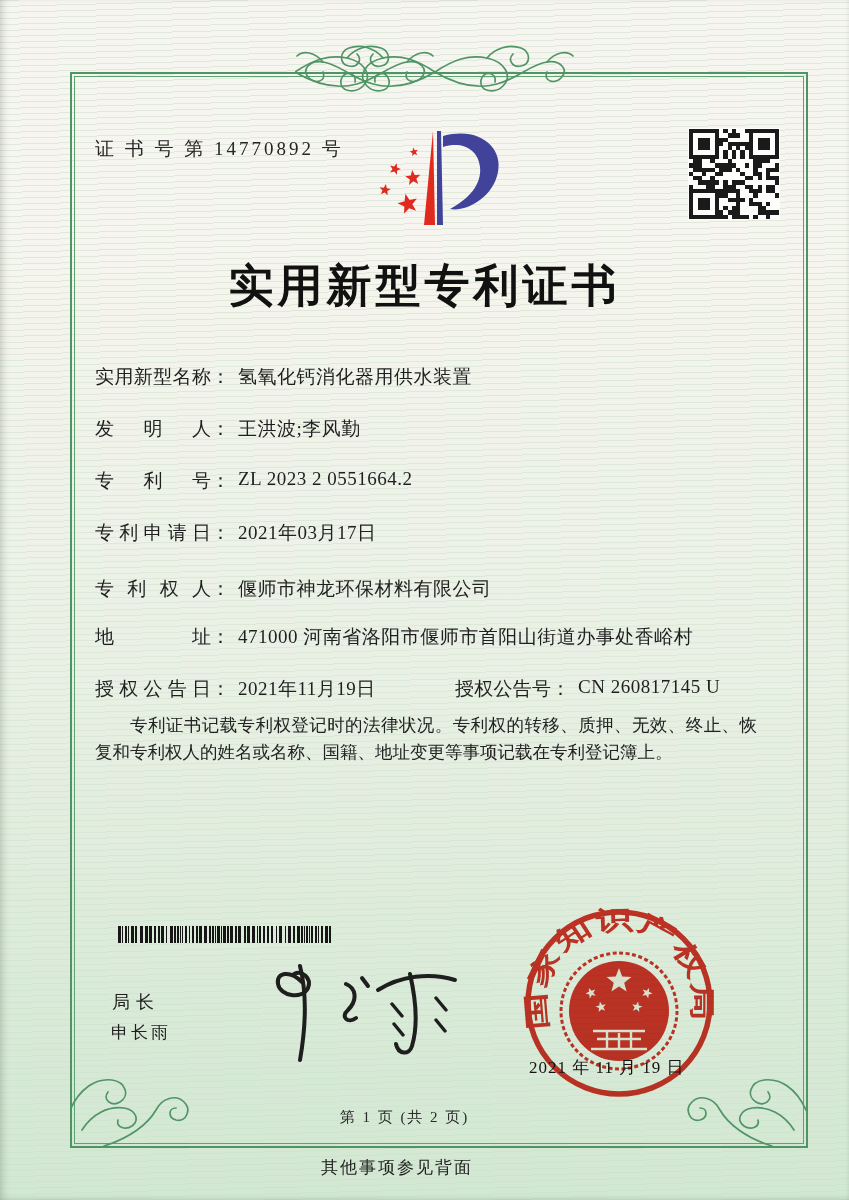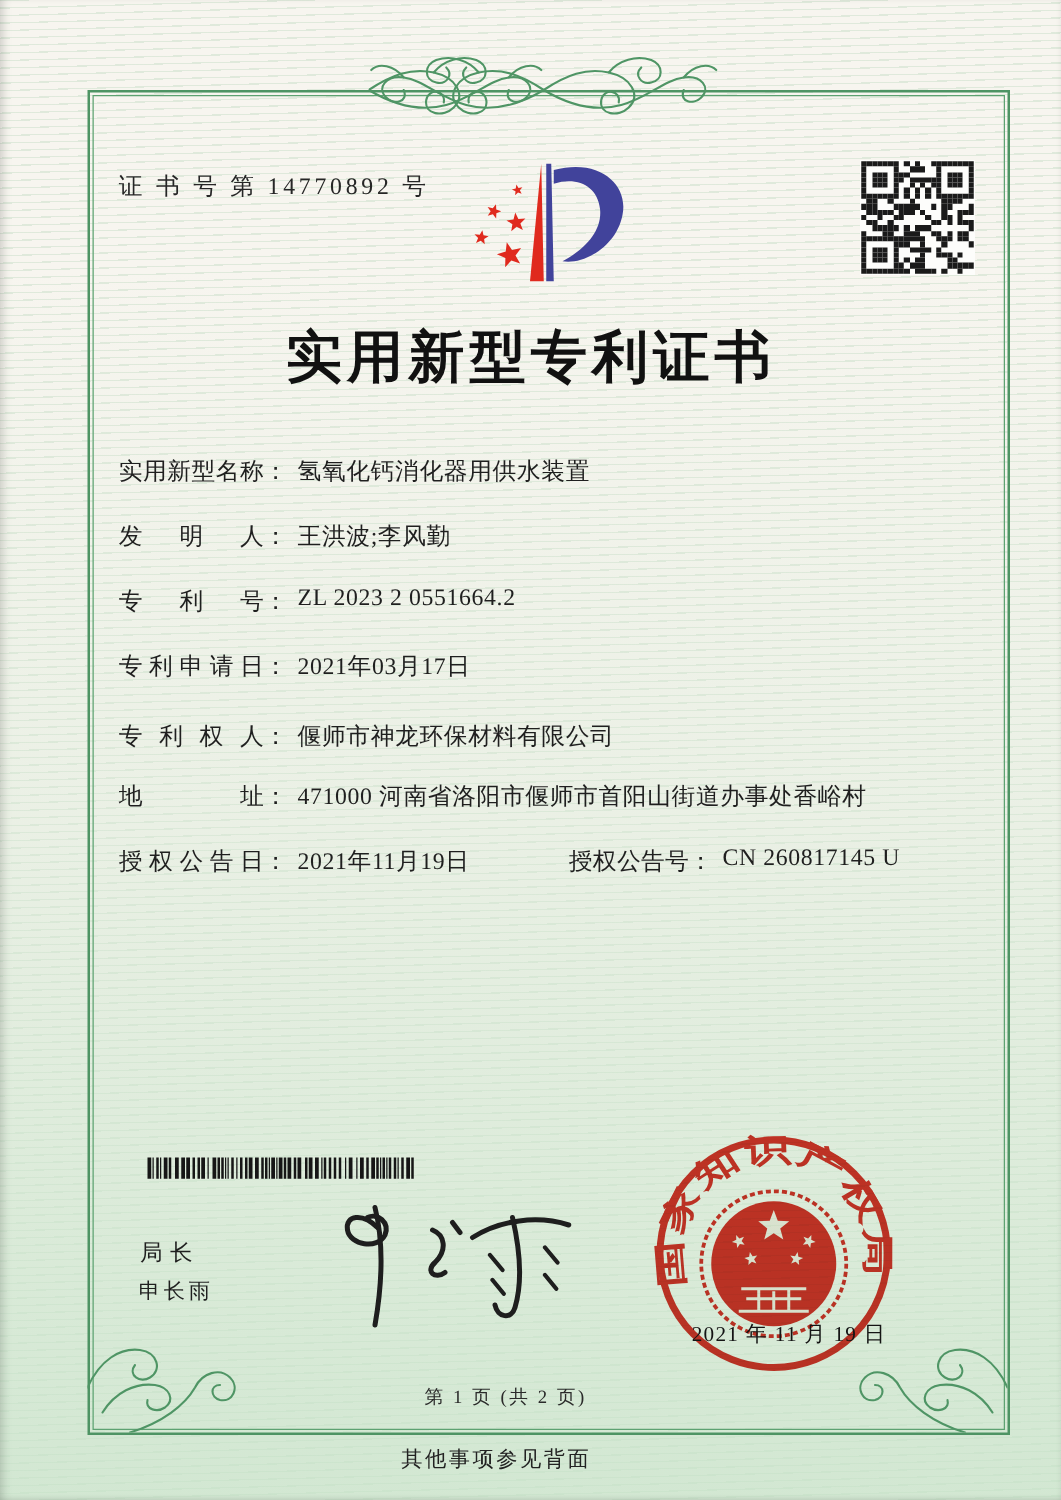--- a/index.html
+++ b/index.html
@@ -37,21 +37,21 @@
   .row .pair2{position:absolute;left:360px;top:0;}
   .paras{position:absolute;left:95px;width:662px;top:712px;font-size:17.5px;line-height:27px;color:#222;text-align:justify;}
   .paras p{margin:0;text-indent:2em;}
   .barcode{position:absolute;left:118px;top:926px;width:217px;height:17px;display:flex;align-items:stretch;}
   .barcode i{display:block;flex:0 0 auto;height:100%;}
   .signer-title{position:absolute;left:112px;top:990px;font-size:18px;letter-spacing:6px;}
   .signer-name{position:absolute;left:111px;top:1021px;font-size:17px;letter-spacing:3px;}
   .signature{position:absolute;left:250px;top:960px;width:215px;height:105px;}
   .signature path{fill:none;stroke:#1e1e1e;stroke-width:4;stroke-linecap:round;stroke-linejoin:round;}
   .seal{position:absolute;left:519px;top:903px;width:200px;height:200px;opacity:.94;mix-blend-mode:multiply;}
-  .seal-date{position:absolute;left:529px;top:1056px;width:180px;text-align:right;font-size:17px;color:#141414;letter-spacing:1px;}
+  .seal-date{position:absolute;left:529px;top:1056px;width:180px;text-align:left;font-size:17px;color:#141414;letter-spacing:1px;}
   .page-info{position:absolute;left:0;right:40px;top:1108px;text-align:center;font-size:15px;letter-spacing:2px;color:#2a2a2a;}
   .back-note{position:absolute;left:0;right:55px;top:1156px;text-align:center;font-size:17px;letter-spacing:2px;color:#222;}
 </style>
 </head>
 <body>
 
 <div class="guilloche"></div>
 
 <div class="frame">
   <div class="frame-inner"></div>
@@ -565,20 +565,21 @@
   <span class="lab">地址</span><span class="col">：</span><span class="val">471000 河南省洛阳市偃师市首阳山街道办事处香峪村</span>
 </div>
 <div class="row" style="top:676px">
   <span class="lab">授权公告日</span><span class="col">：</span><span class="val">2021年11月19日</span>
   <span class="pair2">
     <span class="lab" style="width:96px">授权公告号</span><span class="col">：</span><span class="val">CN 260817145 U</span>
   </span>
 </div>
 
 <div class="paras">
+  <p>专利证书记载专利权登记时的法律状况。专利权的转移、质押、无效、终止、恢复和专利权人的姓名或名称、国籍、地址变更等事项记载在专利登记簿上。</p>
 </div>
 
 <div class="barcode">
     <i style="width: 3px; background: rgb(22, 22, 22);"></i>
     <i style="width: 1px;"></i>
     <i style="width: 1px; background: rgb(22, 22, 22);"></i>
     <i style="width: 2px;"></i>
     <i style="width: 2px; background: rgb(22, 22, 22);"></i>
     <i style="width: 1px;"></i>
     <i style="width: 1px; background: rgb(22, 22, 22);"></i>

